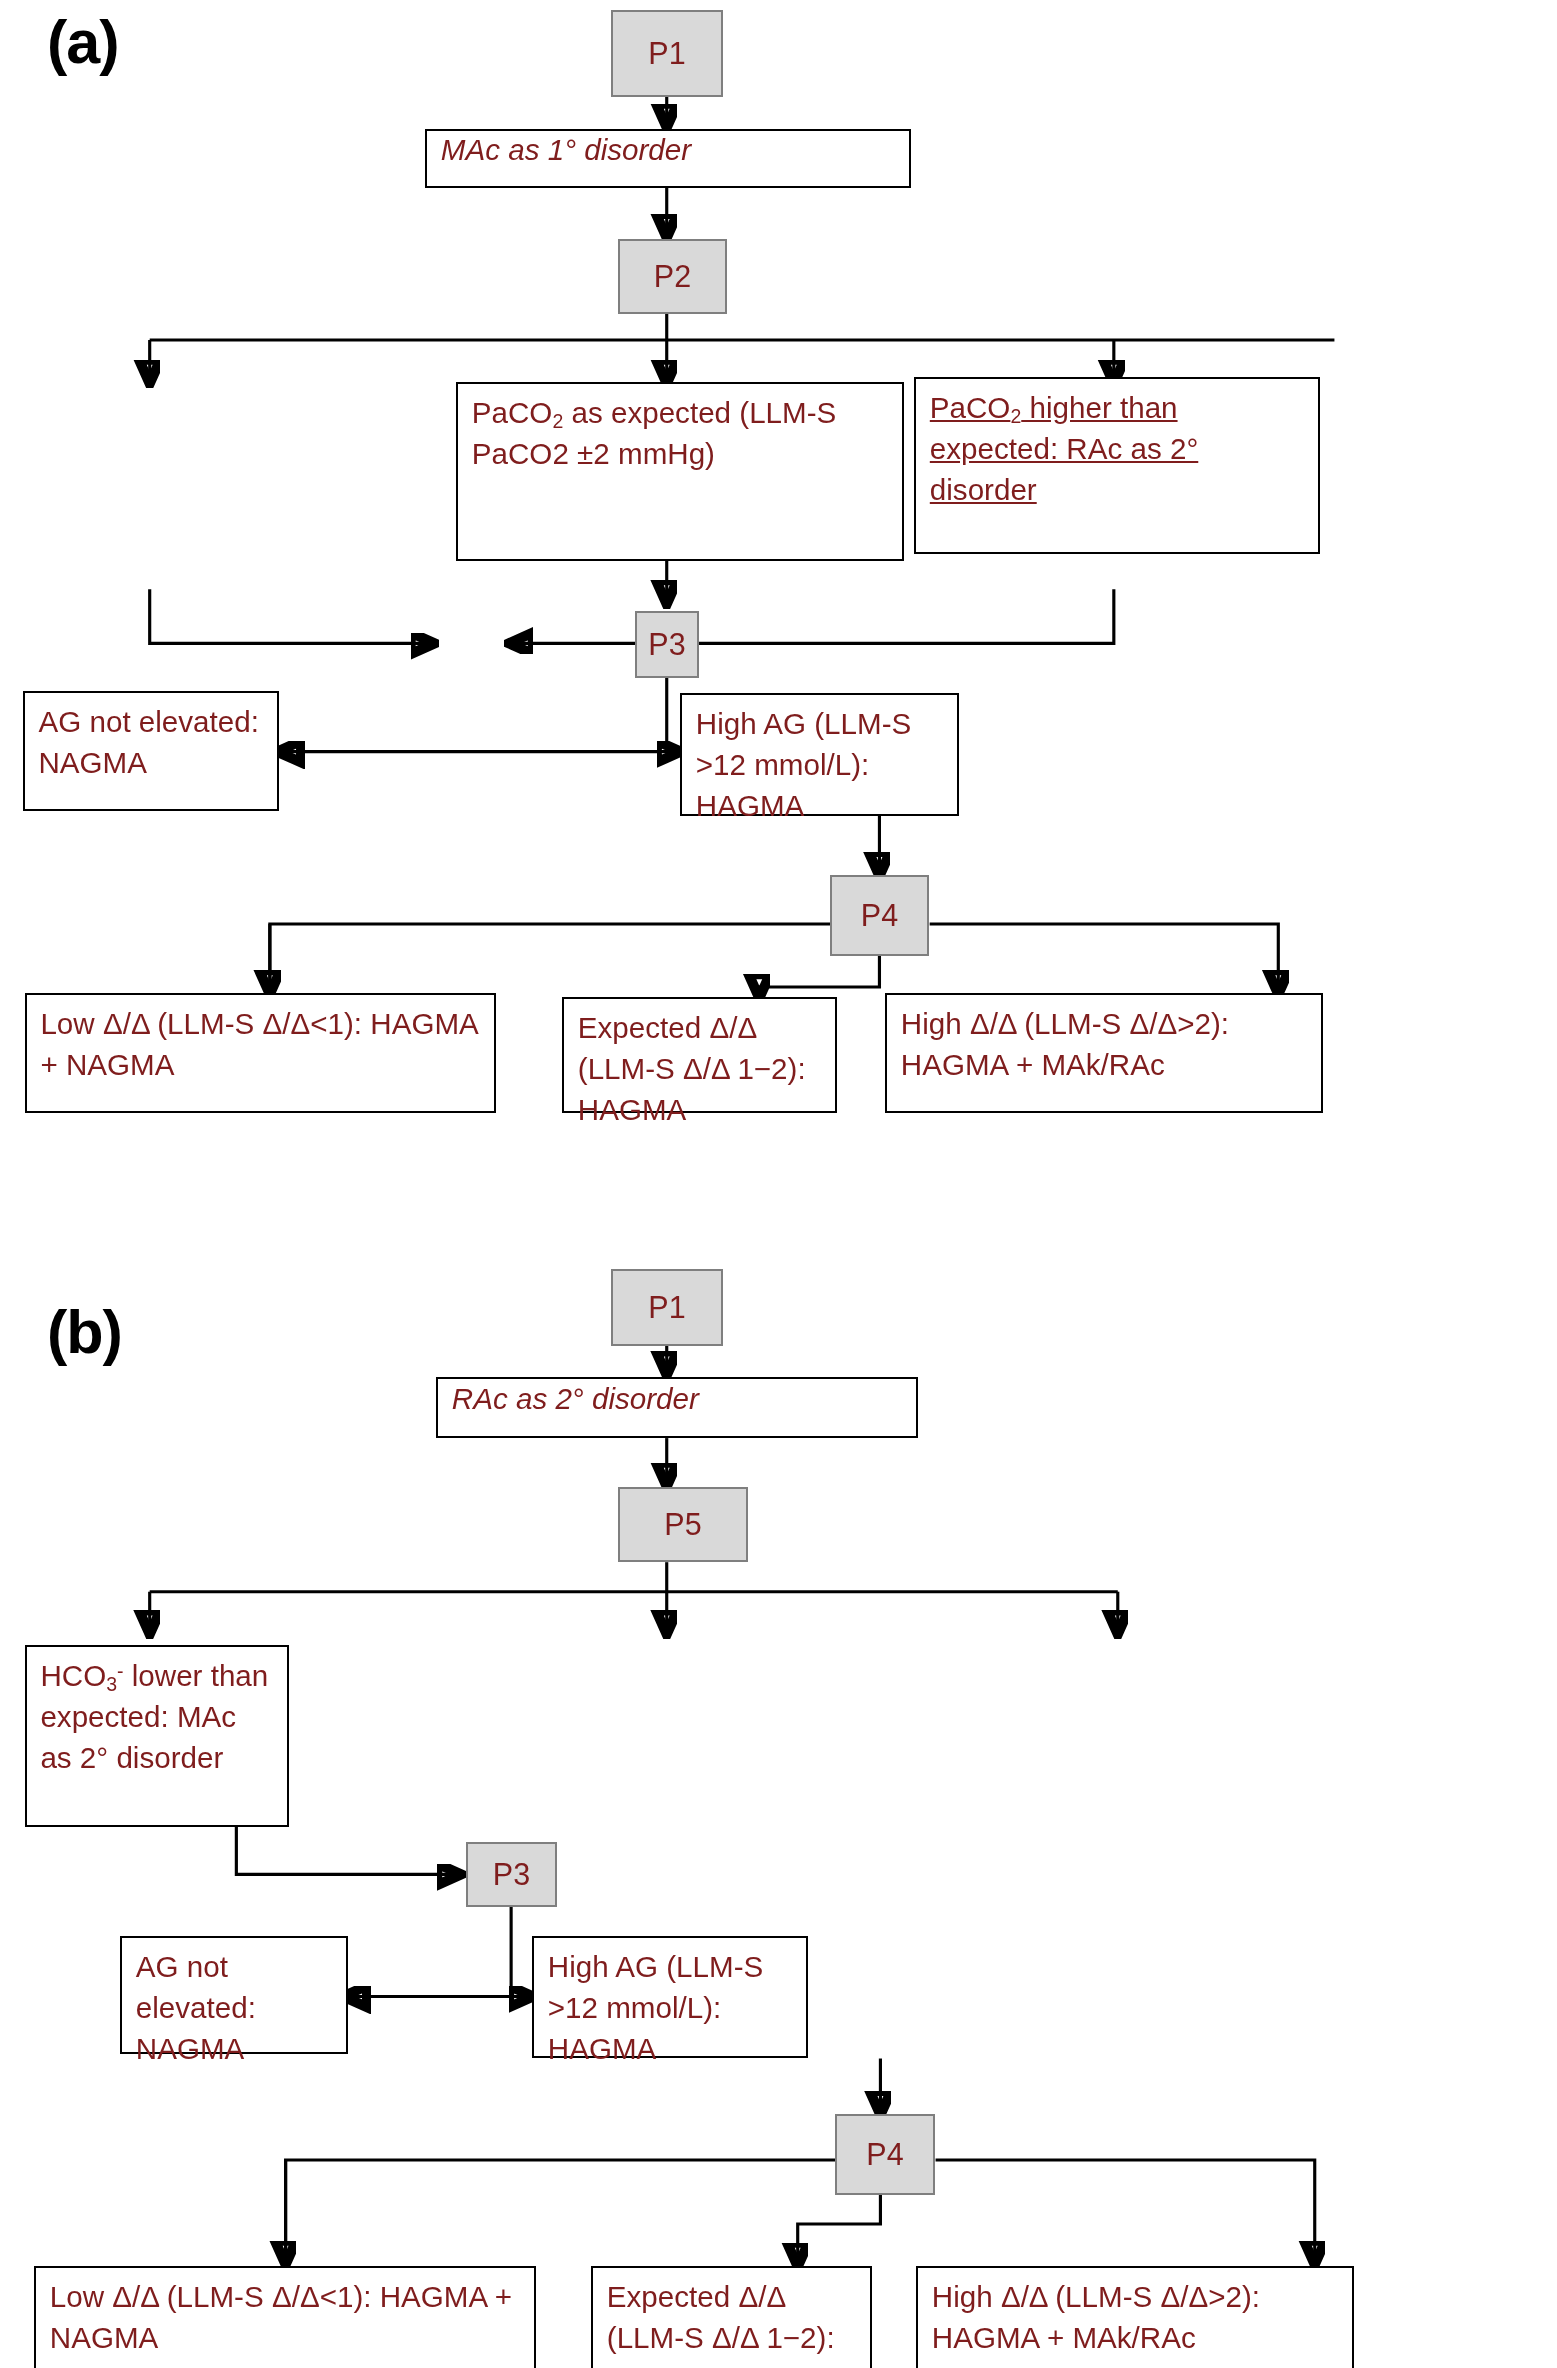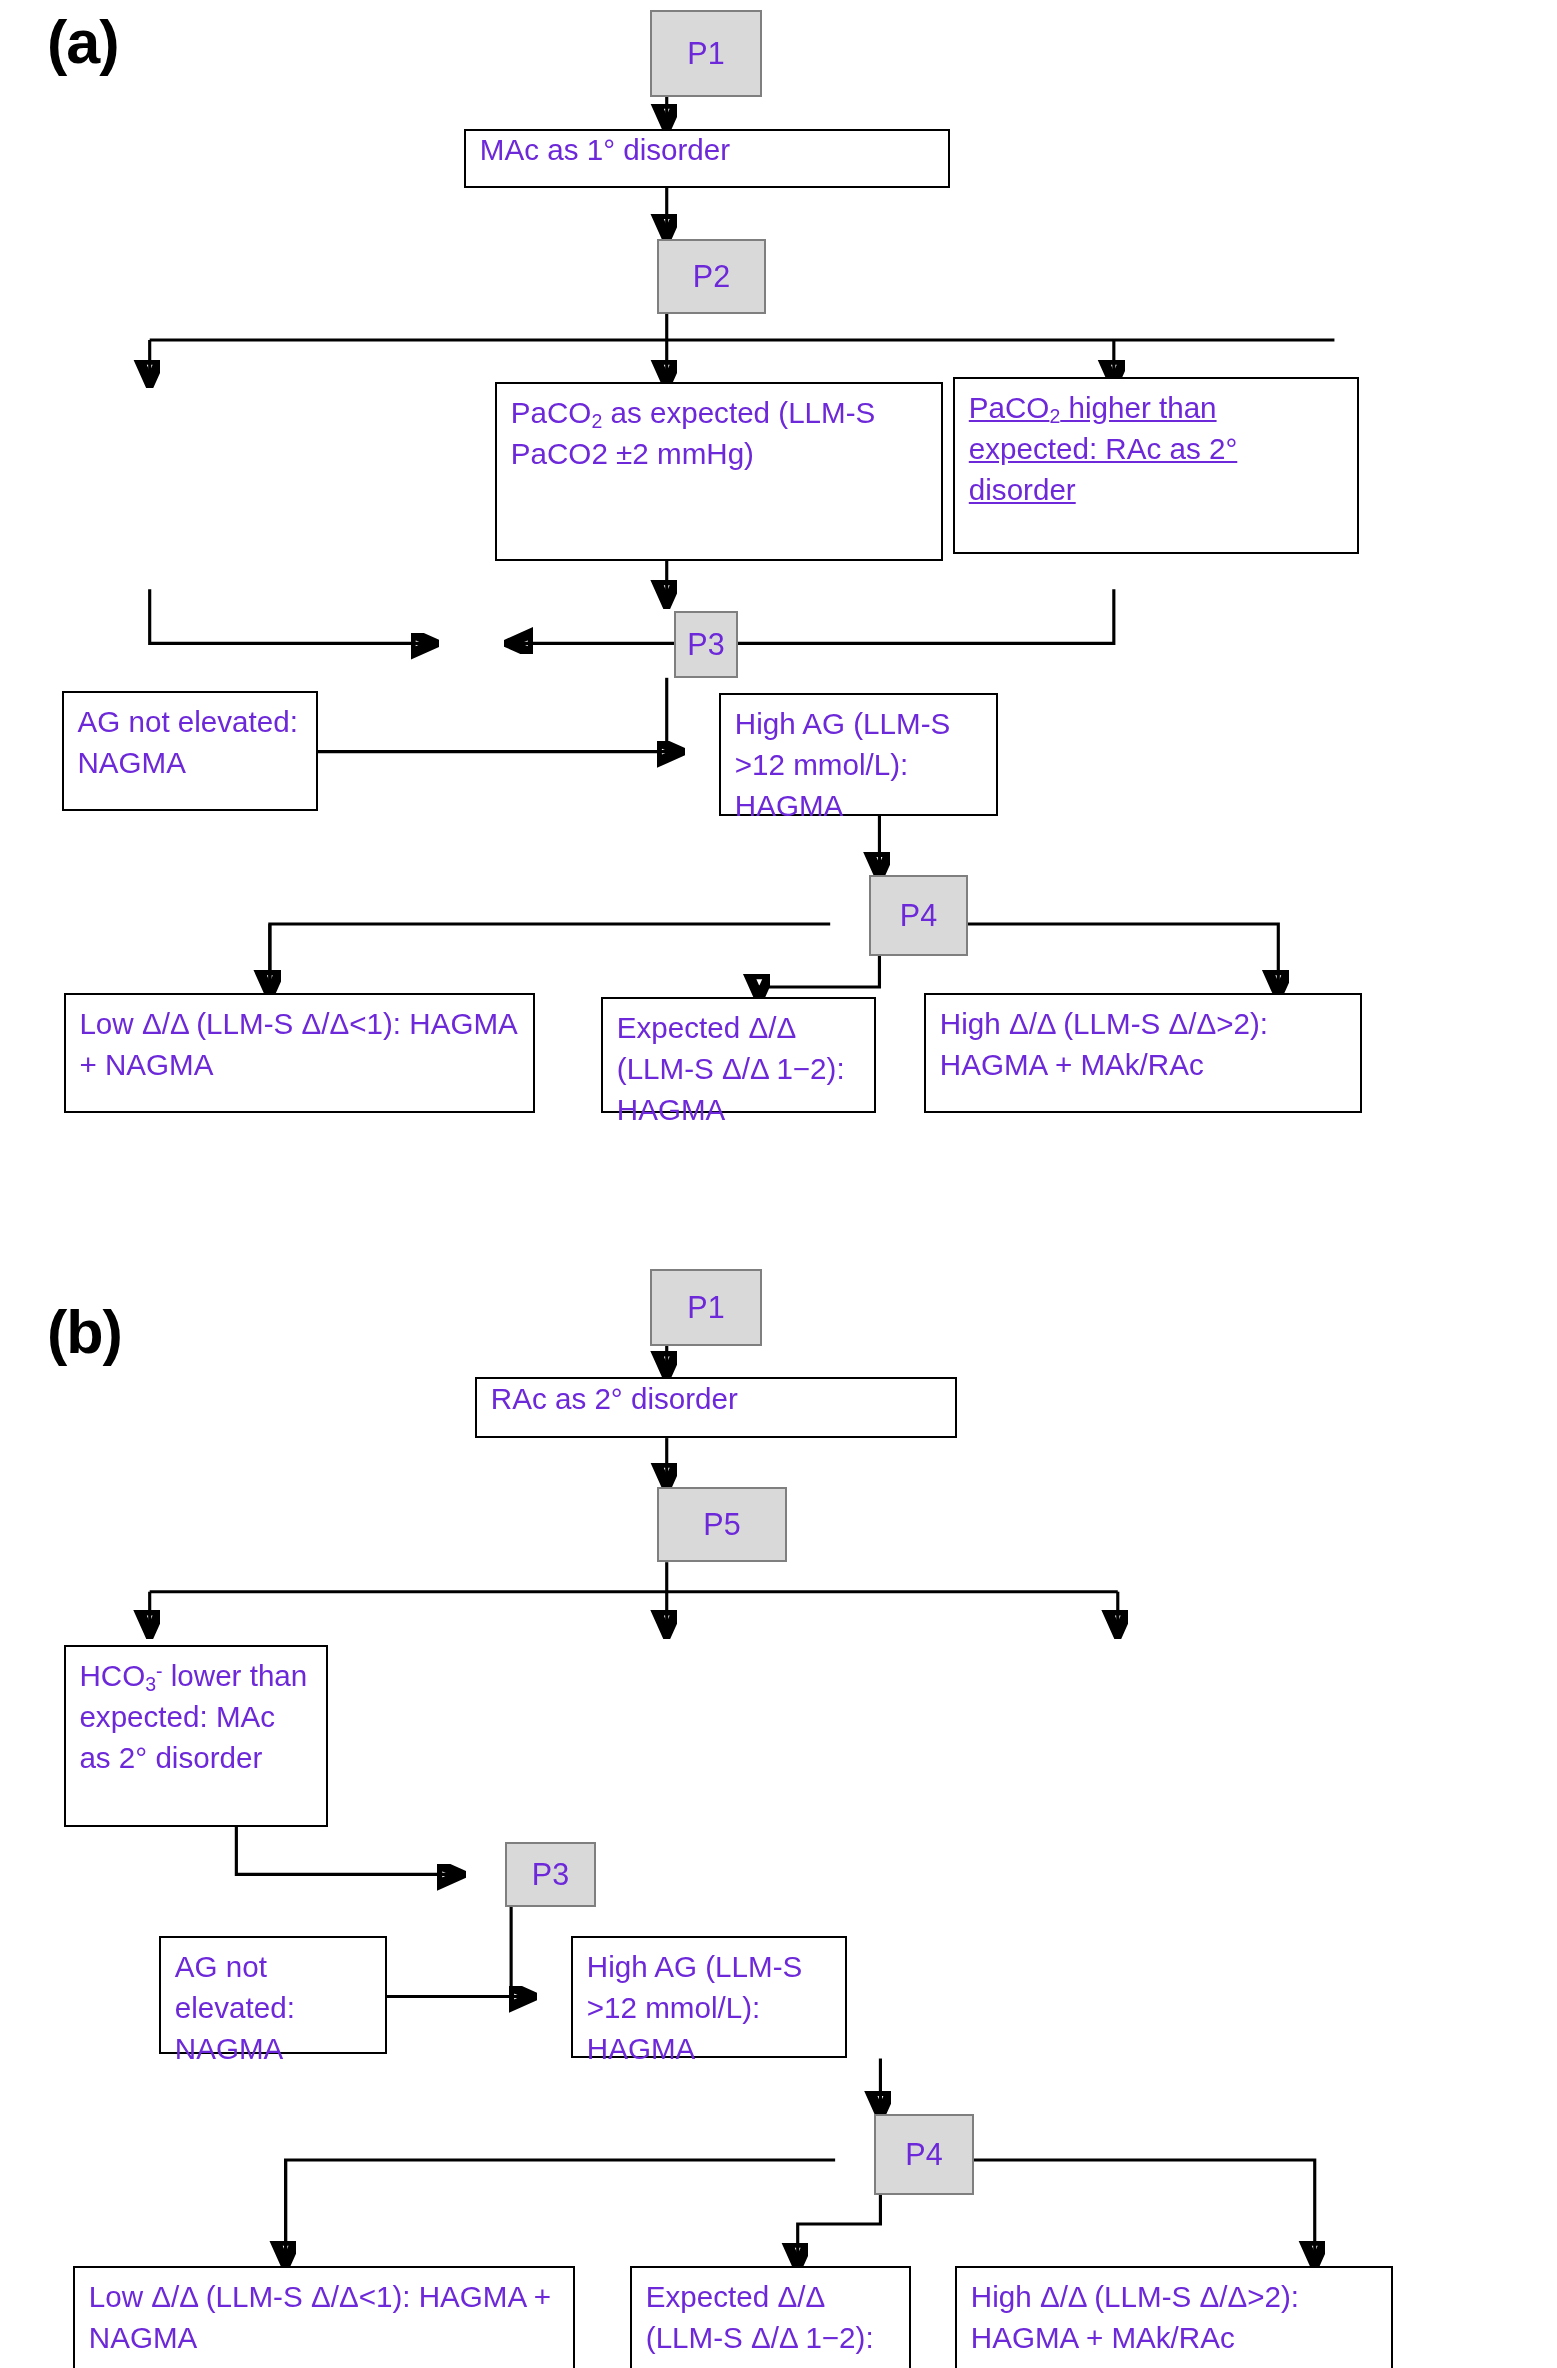--- a/index.html
+++ b/index.html
@@ -24,45 +24,45 @@
     font-size: 61px;
     color: #000000;
     letter-spacing: -1px;
     line-height: 1;
   }
   .node {
     position: absolute;
     box-sizing: border-box;
     border: 2px solid #000000;
     background: #ffffff;
-    color: #6d28d9;
+    color: #7f1d1d;
     font-family: "Liberation Sans", sans-serif;
     font-size: 29.6px;
     line-height: 1.38;
     padding: 8.9px 11.8px 5.9px 13.8px;
     overflow: visible;
     white-space: normal;
-    margin-left: 39px;
   }
   .node.proc {
     background: #d9d9d9;
     border: 2px solid #7f7f7f;
     box-shadow: inset 0 0 0 1px #d9d9d9;
     display: flex;
     align-items: center;
     justify-content: center;
     padding: 0;
     font-size: 30.5px;
     text-align: center;
   }
   .node.center-v {
     display: flex;
     align-items: center;
     padding-top: 0;
     padding-bottom: 16px;
+    font-style: italic;
   }
   .node sub {
     font-size: 0.66em;
     vertical-align: -0.28em;
     line-height: 0;
   }
   .node sup {
     font-size: 0.66em;
     vertical-align: 0.42em;
     line-height: 0;

